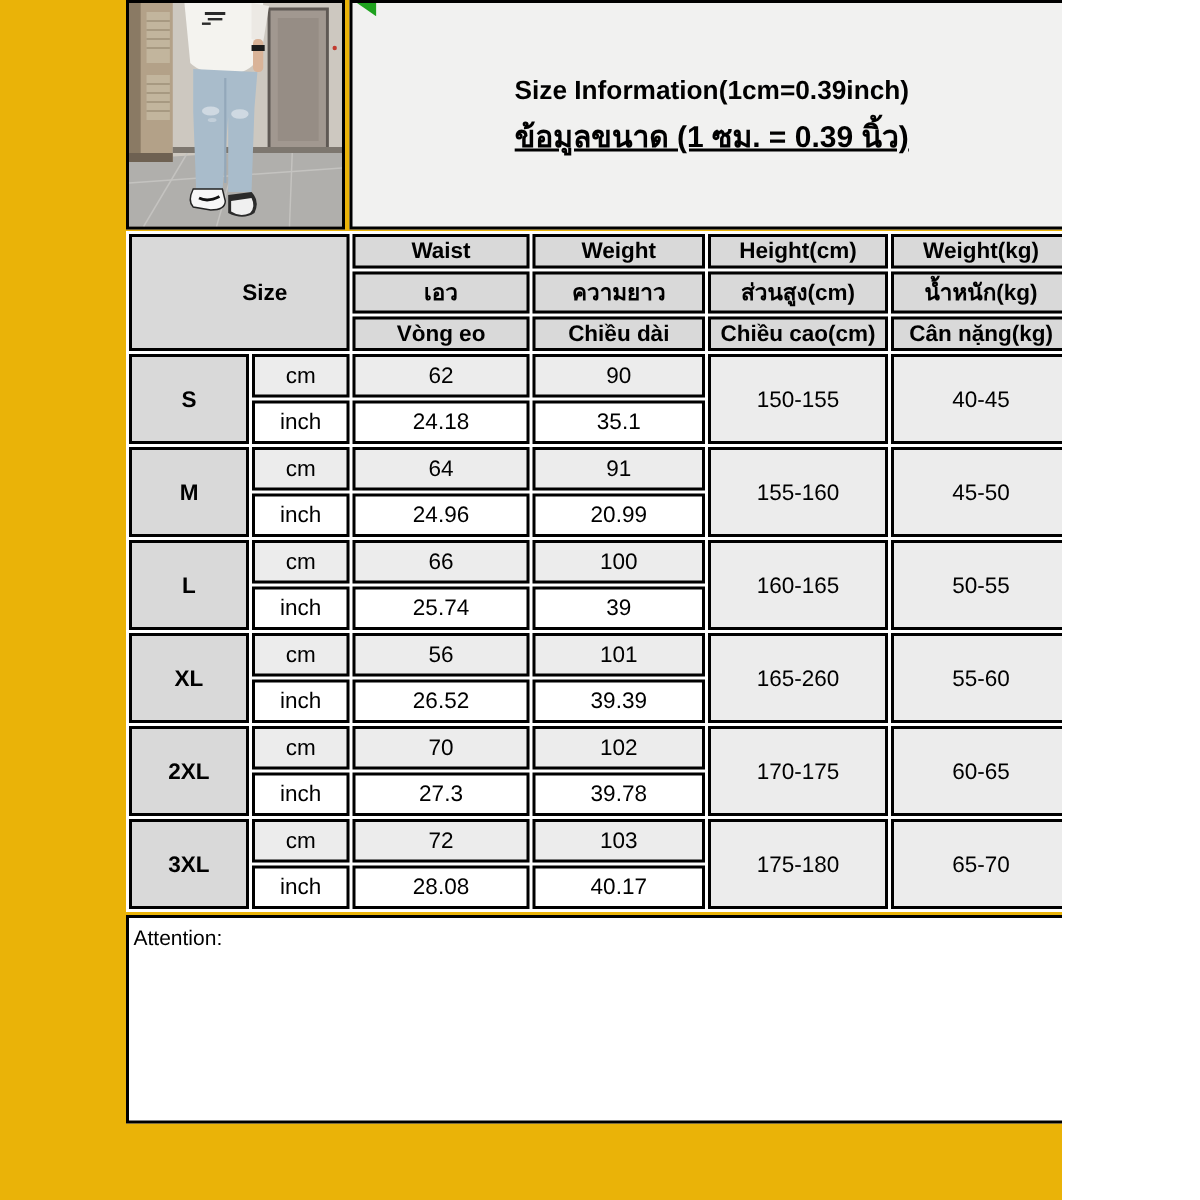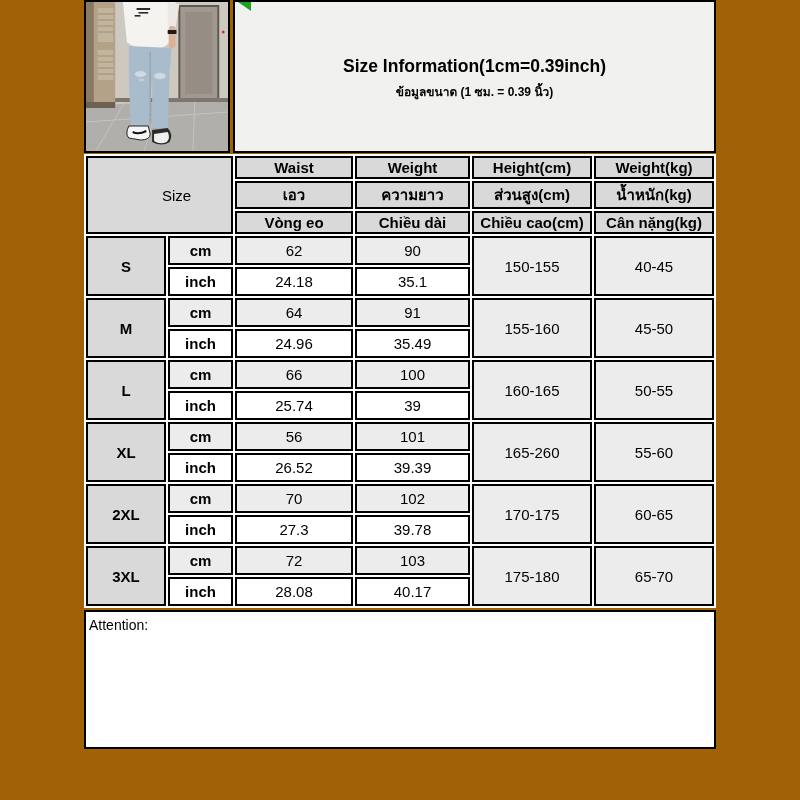--- a/index.html
+++ b/index.html
@@ -1,43 +1,43 @@
 <!DOCTYPE html>
 <html><head>
 <meta charset="utf-8">
 <style>
   * { margin:0; padding:0; box-sizing:border-box; }
   html,body { width:800px; height:800px; background:#ffffff;
     font-family:"Liberation Sans","DejaVu Sans",sans-serif; color:#000; }
-  .canvas { position:relative; width:800px; height:800px; background:#a16207; overflow:hidden; }
+  .canvas { position:relative; width:708px; height:800px; background:#eab308; overflow:hidden; }
   .content { position:absolute; left:84px; top:0; width:632px; }
 
   
   .top { display:flex; gap:3px; height:153px; }
   .photo-box { flex:0 0 146px; border:2px solid #000; background:#cdc8c0; overflow:hidden; }
   .photo-box svg { display:block; width:100%; height:100%; }
   .title-box { position:relative; flex:1; border:2px solid #000; background:#f1f1f0;
     display:flex; flex-direction:column; justify-content:center; align-items:center;
     text-align:center; padding-top:2px; }
   .corner-flag { position:absolute; left:3px; top:0; width:13px; height:9px;
     clip-path:polygon(0 0,100% 0,100% 100%); }
   .t-en, .t-vi { font-size:17.5px; font-weight:bold; line-height:1.7; }
-  .t-th { font-size:12px; font-weight:bold; line-height:1.7; }
+  .t-th { font-size:20px; font-weight:bold; line-height:1.7;text-decoration:underline; }
 
   
   table.size-table { width:632px; margin-top:1px; border-collapse:separate;
     border-spacing:2px; table-layout:fixed; background:#fff; }
   table.size-table td { border:2px solid #000; text-align:center; vertical-align:middle;
     font-size:15px; overflow:hidden; white-space:nowrap; }
   tr.hrow td { height:23px; }
   tr.drow td { height:29px; }
   td.hdr   { background:#d9d9d9; font-weight:bold; }
-  td.big-size { background:#d9d9d9; font-weight:normal; font-size:26px;padding-left:34px; }
+  td.big-size { background:#d9d9d9; font-weight:bold; font-size:26px;padding-left:34px; }
   td.szlab { background:#d9d9d9; font-weight:bold; }
-  td.unit  { font-weight:bold;margin-top:23px; }
+  td.unit  { font-weight:normal;margin-top:23px; }
   tr.cmrow td.shade, td.merged { background:#ececec; }
   tr.inchrow td.plain { background:#ffffff; }
 
   
   .attention { margin-top:2px; border:2px solid #000; background:#fff;
     min-height:139px; padding:3px 4px 6px 3px; font-size:14px; line-height:1.5; }
 </style>
 </head>
 <body>
 
@@ -158,21 +158,21 @@
           <td class="szlab" rowspan="2">M</td>
           <td class="unit shade">cm</td>
           <td class="shade">64</td>
           <td class="shade">91</td>
           <td class="merged" rowspan="2">155-160</td>
           <td class="merged" rowspan="2">45-50</td>
         </tr>
         <tr class="drow inchrow">
           <td class="unit plain">inch</td>
           <td class="plain">24.96</td>
-          <td class="plain">35.49</td>
+          <td class="plain">20.99</td>
         </tr>
 
         <tr class="drow cmrow">
           <td class="szlab" rowspan="2">L</td>
           <td class="unit shade">cm</td>
           <td class="shade">66</td>
           <td class="shade">100</td>
           <td class="merged" rowspan="2">160-165</td>
           <td class="merged" rowspan="2">50-55</td>
         </tr>

